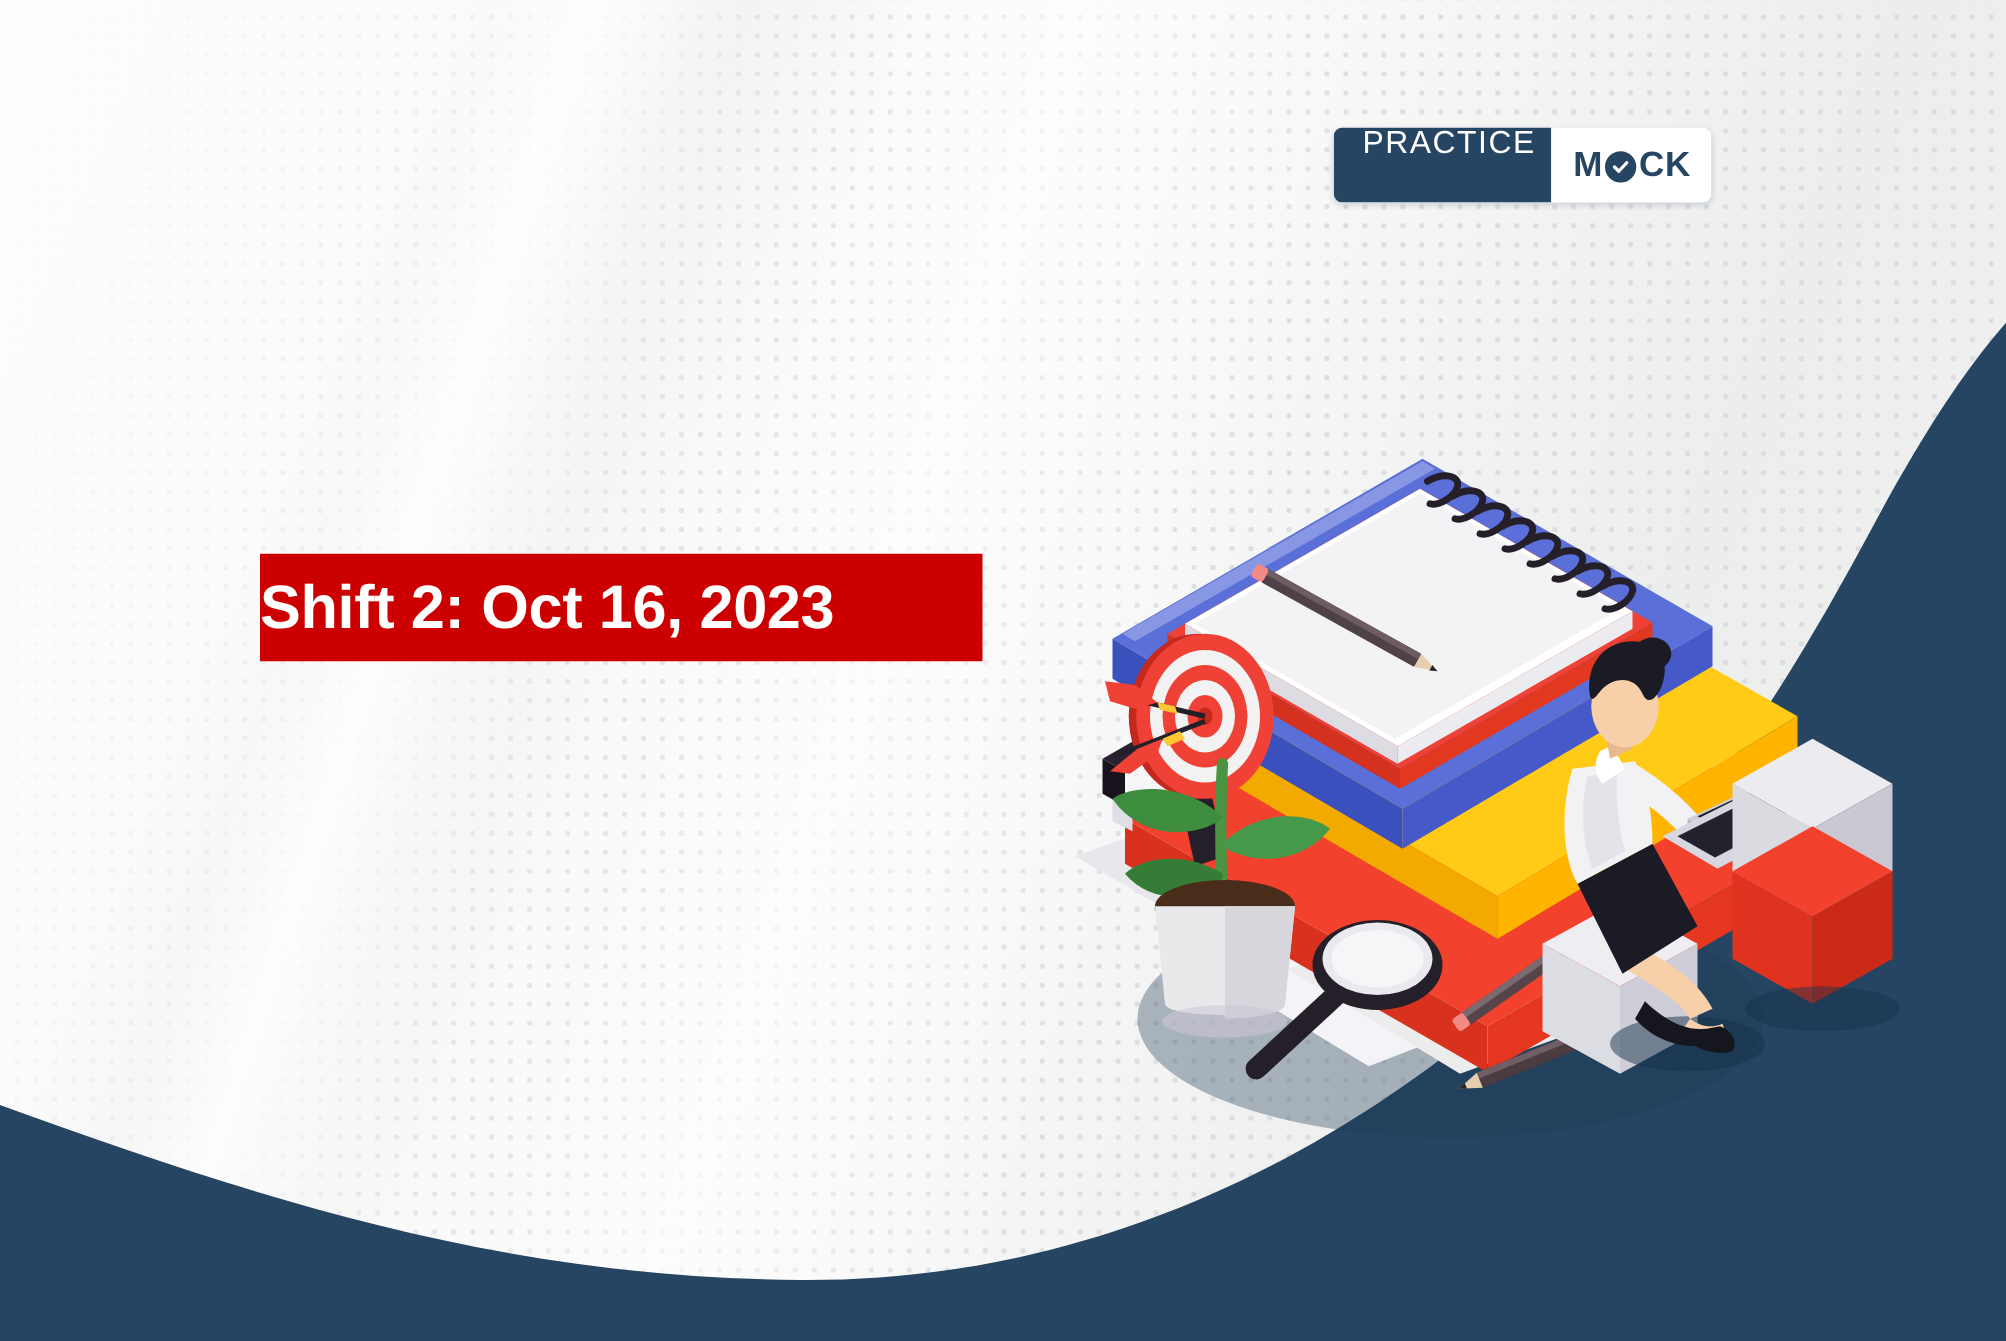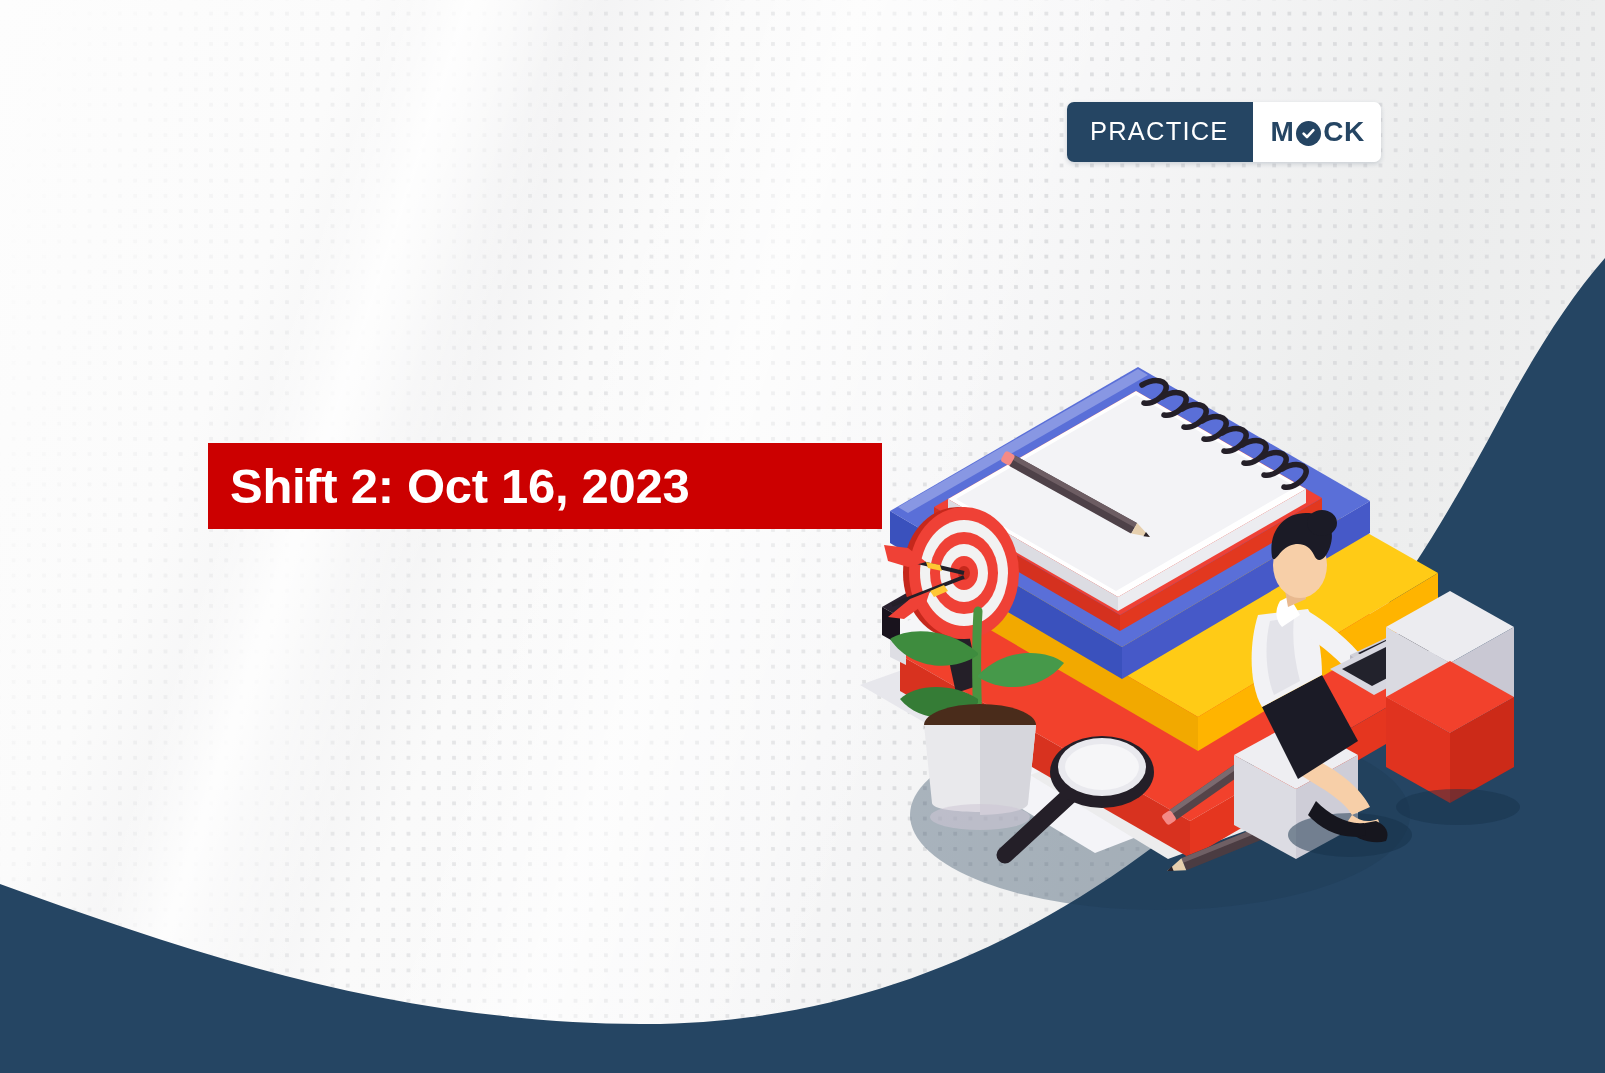--- a/index.html
+++ b/index.html
@@ -63,22 +63,22 @@
     height: 60px;
     display: flex;
     align-items: stretch;
     border-radius: 7px;
     overflow: hidden;
     box-shadow: 0 2px 5px rgba(30,50,75,0.18);
   }
   .logo-left {
     background: #254563;
     display: flex;
-    align-items: center;
-    padding: 0 24px 0 23px;
+    align-items: flex-start;
+    padding: 0 12px 0 23px;
   }
   .logo-left span {
     color: #ffffff;
     font-size: 25.5px;
     letter-spacing: 1.2px;
     font-weight: 400;
     line-height: 1;
   }
   .logo-right {
     background: #ffffff;
@@ -118,27 +118,26 @@
     line-height: 1.17;
     letter-spacing: -0.4px;
     white-space: pre-line;
   }
 
   
   .badge {
     position: absolute;
     left: 208px;
     top: 443px;
-    width: 674px;
+    width: 578px;
     height: 86px;
     background: #cc0000;
     display: flex;
     align-items: center;
     justify-content: flex-start;
-    padding-left: 22px;
     box-sizing: border-box;
     text-align: center;
   }
   .badge span {
     color: #ffffff;
     font-size: 49px;
     font-weight: 700;
     letter-spacing: -0.3px;
     line-height: 1;
   }

